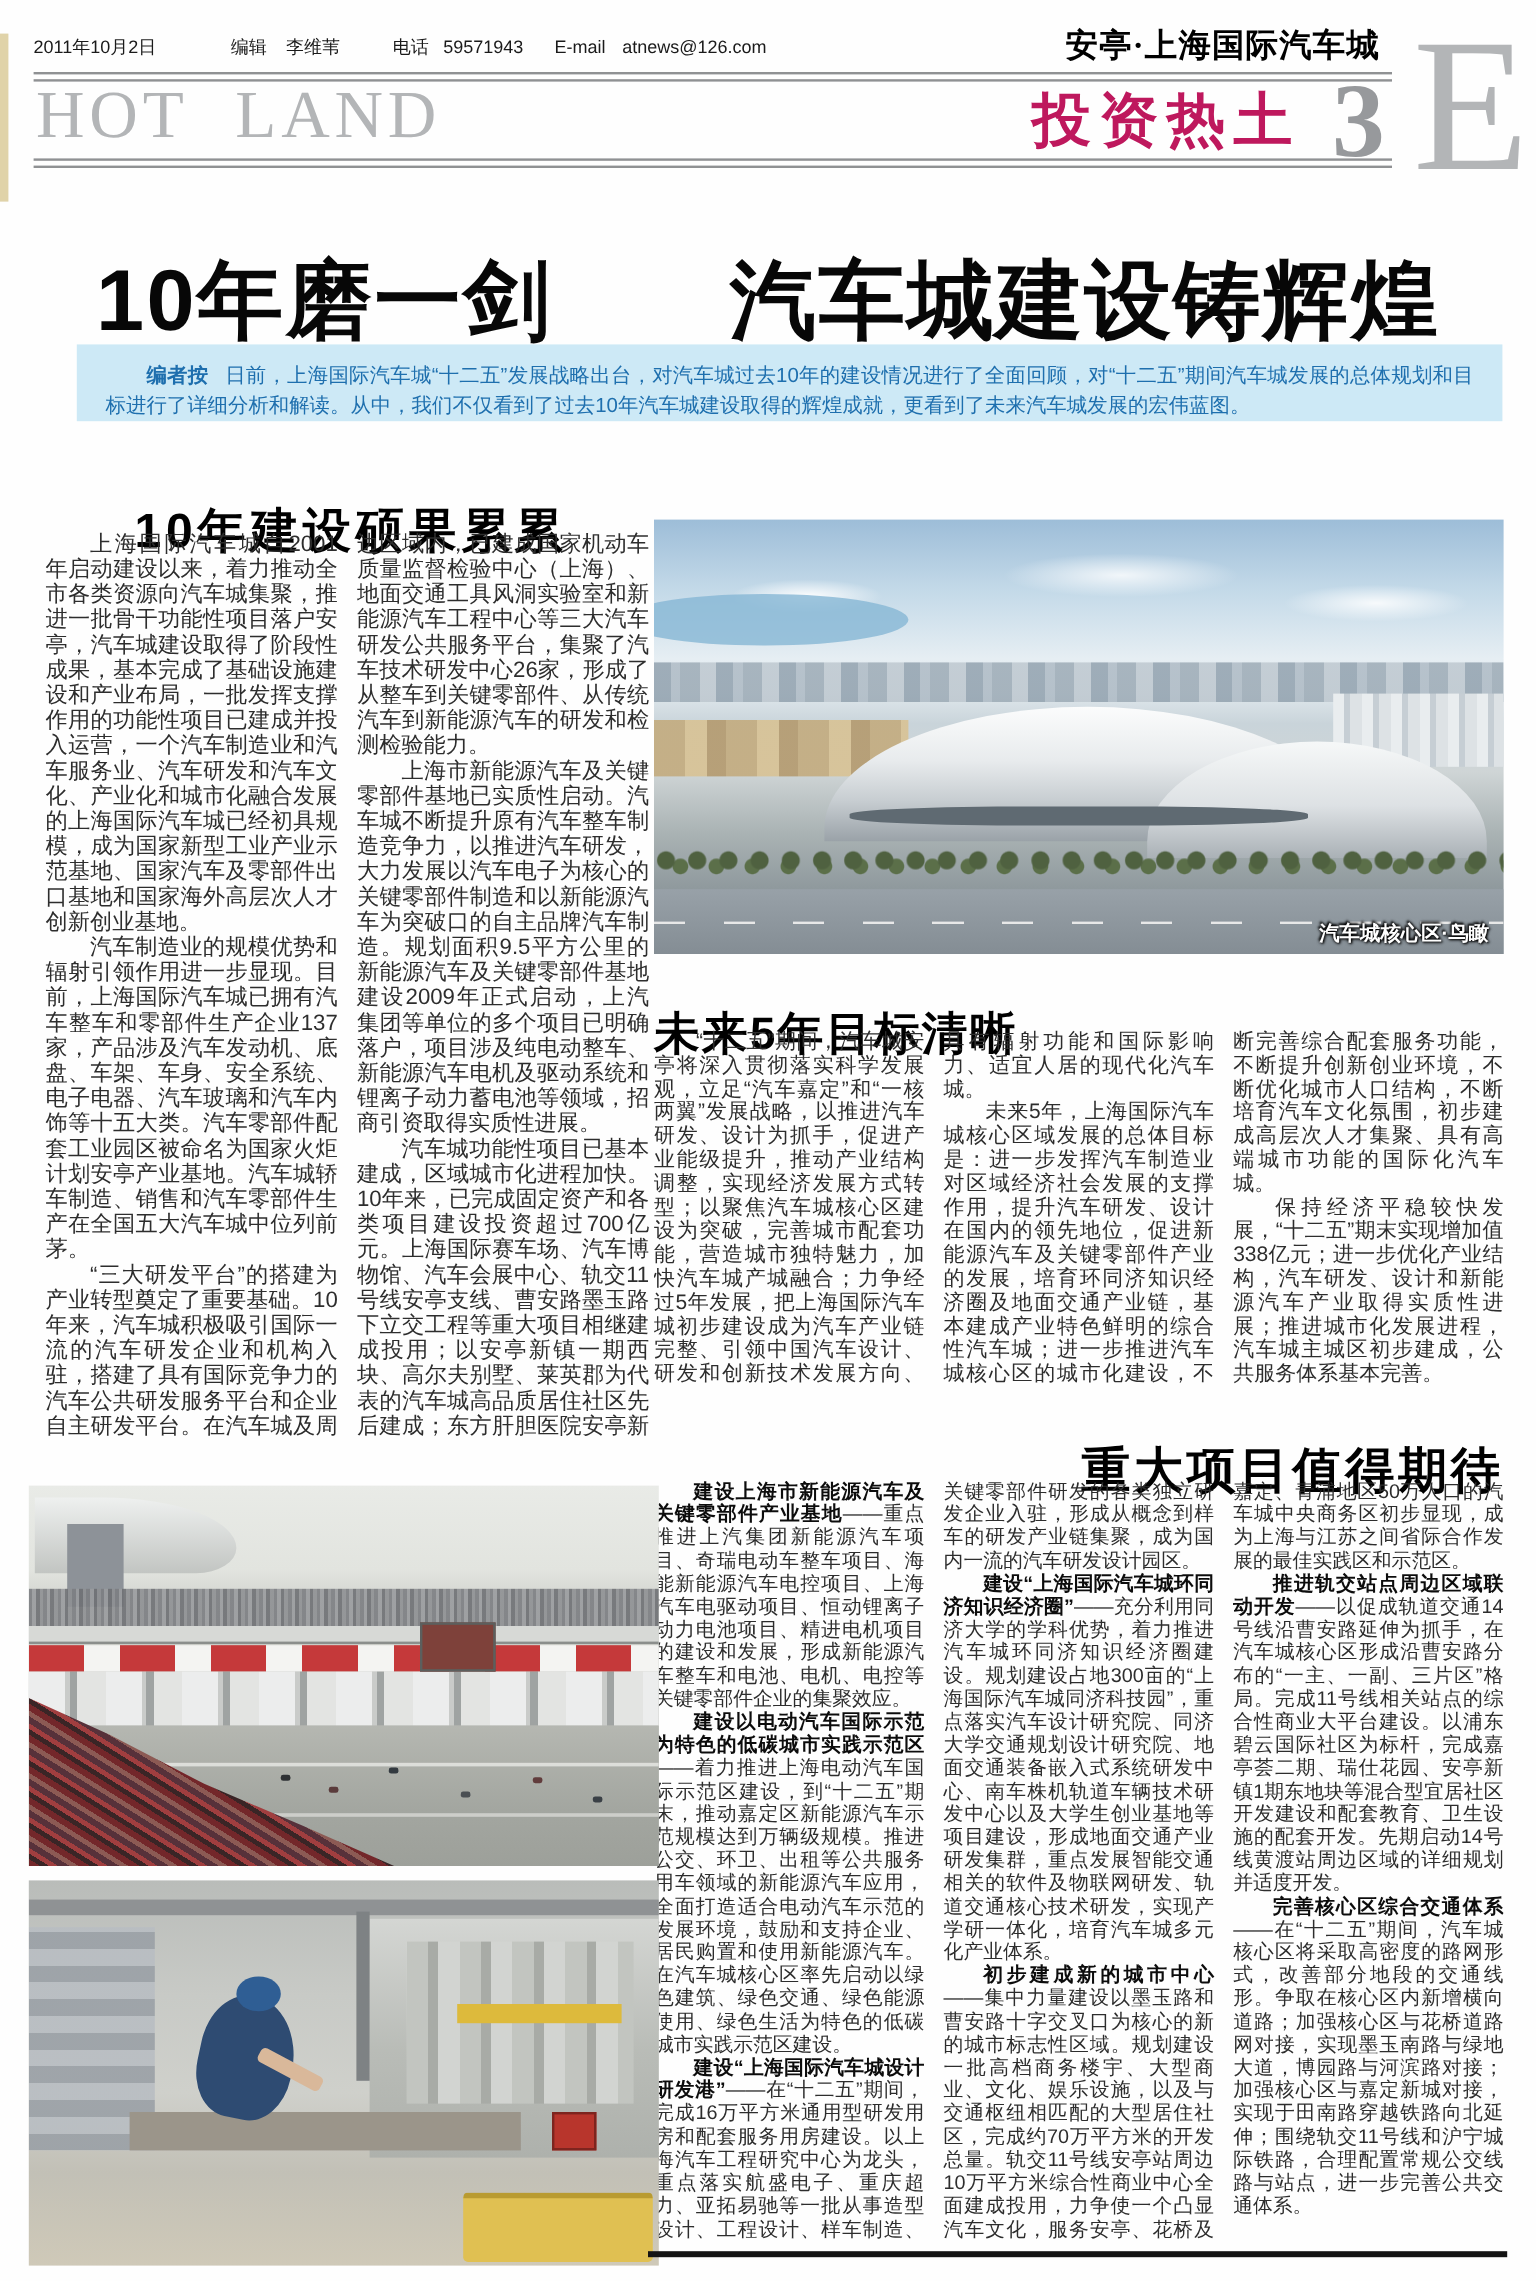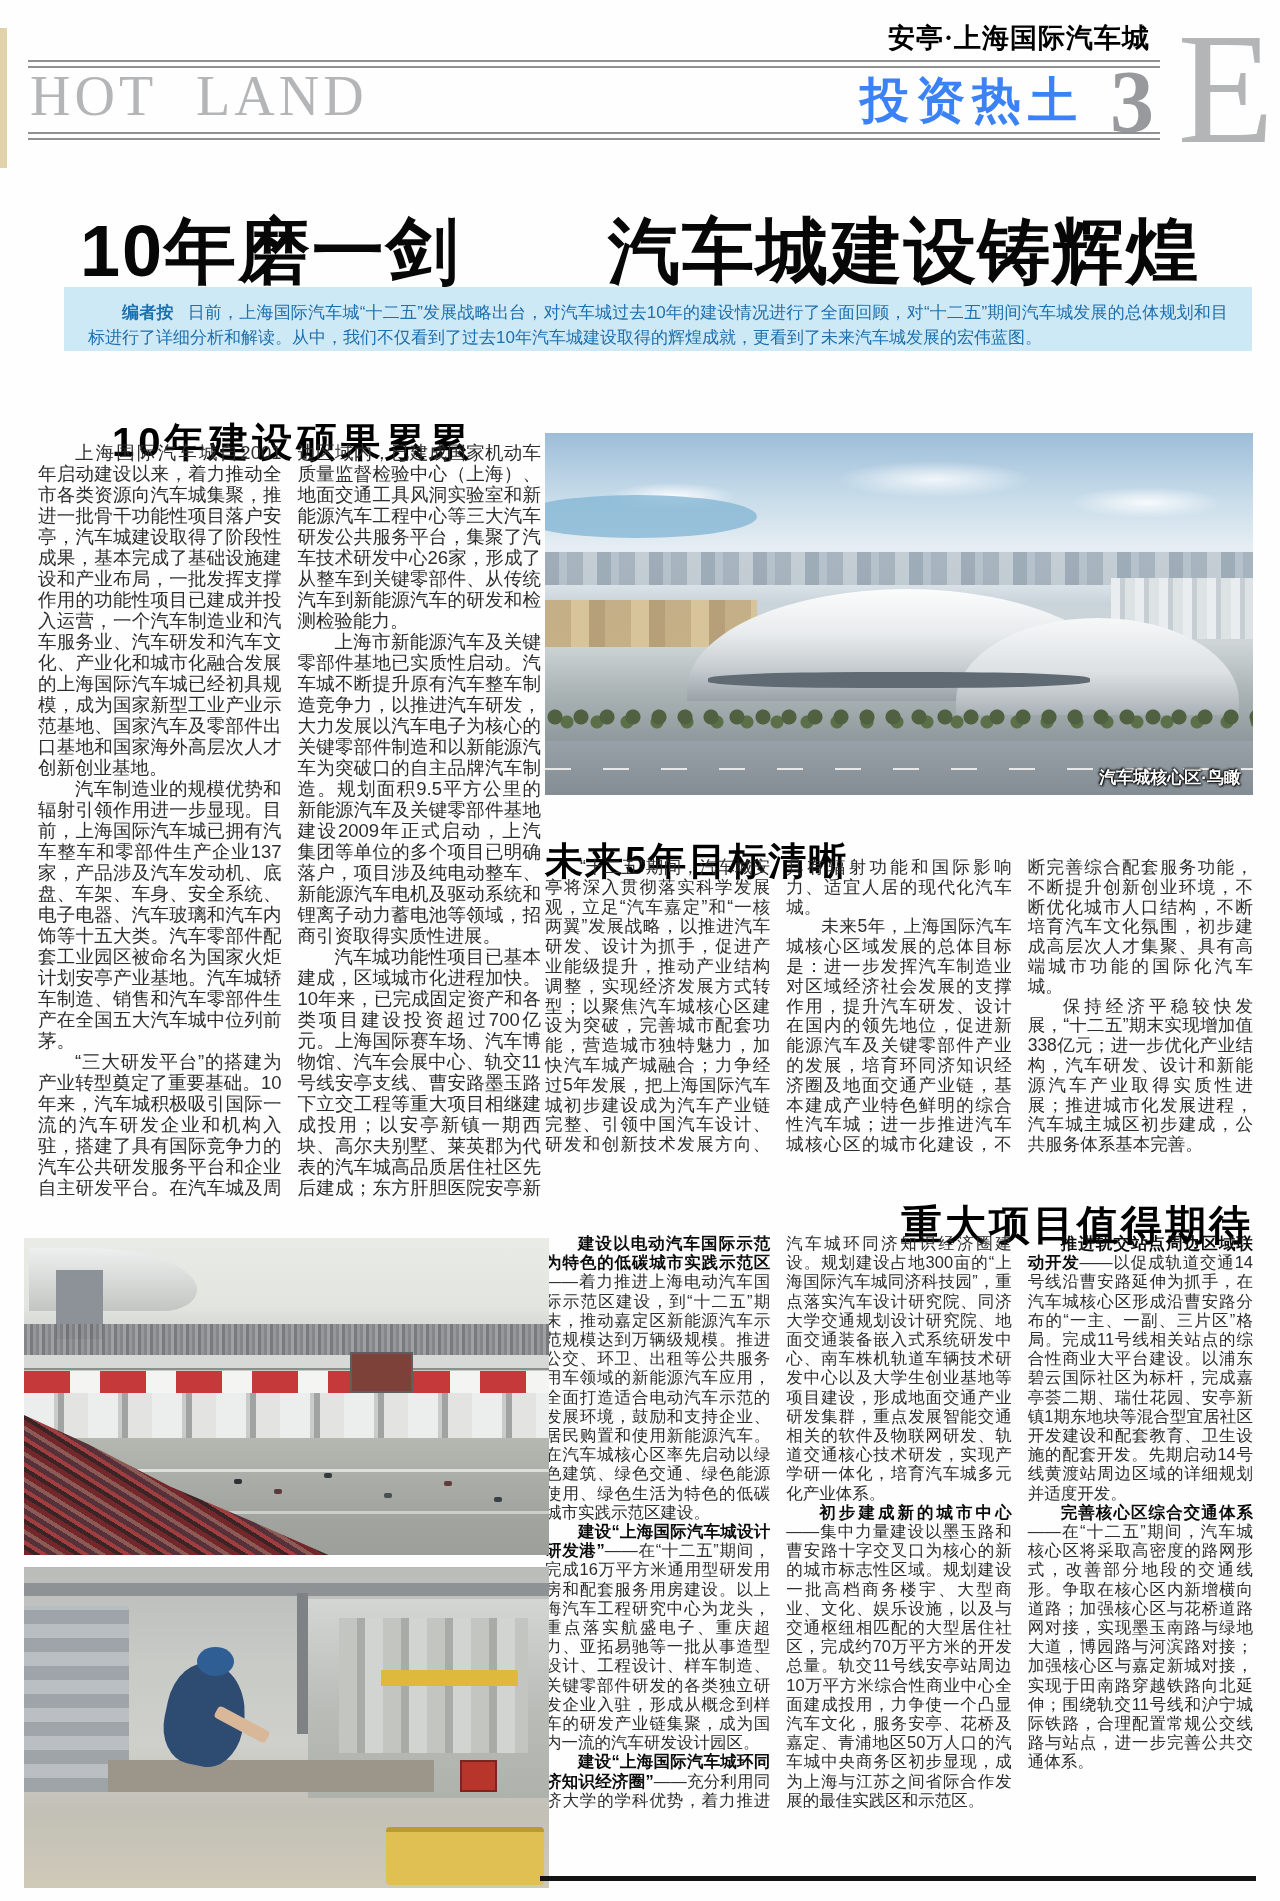--- a/index.html
+++ b/index.html
@@ -9,21 +9,21 @@
 
   
   .scan-edge{position:absolute;left:0;top:28px;width:7px;height:140px;background:#d8c893;opacity:.8;}
   .date-row{position:absolute;left:28px;top:30px;display:flex;align-items:baseline;font-size:15px;color:#1a1a1a;white-space:nowrap;}
   .date-row span{display:inline-block;}
   .g1{margin-left:62px}.g2{margin-left:16px}.g3{margin-left:44px}.g4{margin-left:12px}.g5{margin-left:26px}.g6{margin-left:14px}
   .brand{position:absolute;top:20px;right:130px;font-size:27px;font-weight:700;color:#000;letter-spacing:1px;font-family:Liberation Serif, serif;}
   .rule{position:absolute;left:28px;width:1132px;height:2px;background:#8f9193;}
   .r1{top:60px}.r2{top:66px}.r3{top:132px}.r4{top:138px}
   .hotland{position:absolute;left:30px;top:68px;font-size:56px;line-height:1;color:#b3b5b7;letter-spacing:4px;word-spacing:22px;}
-  .touzi{position:absolute;top:76px;right:196px;font-size:49px;line-height:1;font-weight:700;color:#3b82f6;letter-spacing:7px;}
+  .touzi{position:absolute;top:76px;right:196px;font-size:49px;line-height:1;font-weight:700;color:#be185d;letter-spacing:7px;}
   .pagenum{position:absolute;top:58px;right:126px;font-size:88px;line-height:1;font-weight:700;color:#97999c;}
   .bigE{position:absolute;top:24px;right:6px;font-size:158px;line-height:.82;color:#b3b5b7;}
 
   
   .headline{position:absolute;left:60px;top:162px;width:1160px;text-align:center;font-size:72px;line-height:1.15;
             font-weight:900;color:#070707;letter-spacing:2px;}
   .editor-box{position:absolute;left:64px;top:287px;width:1188px;height:64px;box-sizing:border-box;
               background:#cde9f6;color:#1e6fae;font-size:17px;line-height:25px;padding:13px 24px 0 24px;
               text-align:justify;text-indent:2em;}
   .editor-box b{font-weight:800;margin-right:14px;}
@@ -114,20 +114,29 @@
   .fc-arm{left:36%;top:47%;width:11%;height:4%;background:#d9b89a;border-radius:4px;transform:rotate(28deg);}
   .fc-cart{right:1%;bottom:1%;width:30%;height:18%;background:#e0c052;border-radius:4px;border-top:5px solid #b99b31;box-sizing:border-box;}
 </style>
 </head>
 <body>
 
 <div class="page">
 
   <div class="scan-edge"></div>
 
+  <div class="date-row">
+    <span>2011年10月2日</span>
+    <span class="g1">编辑</span>
+    <span class="g2">李维苇</span>
+    <span class="g3">电话</span>
+    <span class="g4">59571943</span>
+    <span class="g5">E-mail</span>
+    <span class="g6">atnews@126.com</span>
+  </div>
   <div class="brand serif">安亭·上海国际汽车城</div>
   <div class="rule r1"></div>
   <div class="rule r2"></div>
   <div class="hotland serif">HOT  LAND</div>
   <div class="touzi serif">投资热土</div>
   <div class="pagenum serif">3</div>
   <div class="bigE serif">E</div>
   <div class="rule r3"></div>
   <div class="rule r4"></div>
 
@@ -162,20 +171,21 @@
 
   <h2 class="a-title t2">未来5年目标清晰</h2>
   <div class="body-cols b2">
     <p>“十二五”期间，汽车城安亭将深入贯彻落实科学发展观，立足“汽车嘉定”和“一核两翼”发展战略，以推进汽车研发、设计为抓手，促进产业能级提升，推动产业结构调整，实现经济发展方式转型；以聚焦汽车城核心区建设为突破，完善城市配套功能，营造城市独特魅力，加快汽车城产城融合；力争经过5年发展，把上海国际汽车城初步建设成为汽车产业链完整、引领中国汽车设计、研发和创新技术发展方向、具有辐射功能和国际影响力、适宜人居的现代化汽车城。</p>
     <p>未来5年，上海国际汽车城核心区域发展的总体目标是：进一步发挥汽车制造业对区域经济社会发展的支撑作用，提升汽车研发、设计在国内的领先地位，促进新能源汽车及关键零部件产业的发展，培育环同济知识经济圈及地面交通产业链，基本建成产业特色鲜明的综合性汽车城；进一步推进汽车城核心区的城市化建设，不断完善综合配套服务功能，不断提升创新创业环境，不断优化城市人口结构，不断培育汽车文化氛围，初步建成高层次人才集聚、具有高端城市功能的国际化汽车城。</p>
     <p>保持经济平稳较快发展，“十二五”期末实现增加值338亿元；进一步优化产业结构，汽车研发、设计和新能源汽车产业取得实质性进展；推进城市化发展进程，汽车城主城区初步建成，公共服务体系基本完善。</p>
   </div>
 
   <h2 class="a-title t3">重大项目值得期待</h2>
   <div class="body-cols b3">
+    <p><b>建设上海市新能源汽车及关键零部件产业基地</b><span>——重点推进上汽集团新能源汽车项目、奇瑞电动车整车项目、海能新能源汽车电控项目、上海汽车电驱动项目、恒动锂离子动力电池项目、精进电机项目的建设和发展，形成新能源汽车整车和电池、电机、电控等关键零部件企业的集聚效应。</span></p>
     <p><b>建设以电动汽车国际示范为特色的低碳城市实践示范区</b><span>——着力推进上海电动汽车国际示范区建设，到“十二五”期末，推动嘉定区新能源汽车示范规模达到万辆级规模。推进公交、环卫、出租等公共服务用车领域的新能源汽车应用，全面打造适合电动汽车示范的发展环境，鼓励和支持企业、居民购置和使用新能源汽车。在汽车城核心区率先启动以绿色建筑、绿色交通、绿色能源使用、绿色生活为特色的低碳城市实践示范区建设。</span></p>
     <p><b>建设“上海国际汽车城设计研发港”</b><span>——在“十二五”期间，完成16万平方米通用型研发用房和配套服务用房建设。以上海汽车工程研究中心为龙头，重点落实航盛电子、重庆超力、亚拓易驰等一批从事造型设计、工程设计、样车制造、关键零部件研发的各类独立研发企业入驻，形成从概念到样车的研发产业链集聚，成为国内一流的汽车研发设计园区。</span></p>
     <p><b>建设“上海国际汽车城环同济知识经济圈”</b><span>——充分利用同济大学的学科优势，着力推进汽车城环同济知识经济圈建设。规划建设占地300亩的“上海国际汽车城同济科技园”，重点落实汽车设计研究院、同济大学交通规划设计研究院、地面交通装备嵌入式系统研发中心、南车株机轨道车辆技术研发中心以及大学生创业基地等项目建设，形成地面交通产业研发集群，重点发展智能交通相关的软件及物联网研发、轨道交通核心技术研发，实现产学研一体化，培育汽车城多元化产业体系。</span></p>
     <p><b>初步建成新的城市中心</b><span>——集中力量建设以墨玉路和曹安路十字交叉口为核心的新的城市标志性区域。规划建设一批高档商务楼宇、大型商业、文化、娱乐设施，以及与交通枢纽相匹配的大型居住社区，完成约70万平方米的开发总量。轨交11号线安亭站周边10万平方米综合性商业中心全面建成投用，力争使一个凸显汽车文化，服务安亭、花桥及嘉定、青浦地区50万人口的汽车城中央商务区初步显现，成为上海与江苏之间省际合作发展的最佳实践区和示范区。</span></p>
     <p><b>推进轨交站点周边区域联动开发</b><span>——以促成轨道交通14号线沿曹安路延伸为抓手，在汽车城核心区形成沿曹安路分布的“一主、一副、三片区”格局。完成11号线相关站点的综合性商业大平台建设。以浦东碧云国际社区为标杆，完成嘉亭荟二期、瑞仕花园、安亭新镇1期东地块等混合型宜居社区开发建设和配套教育、卫生设施的配套开发。先期启动14号线黄渡站周边区域的详细规划并适度开发。</span></p>
     <p><b>完善核心区综合交通体系</b><span>——在“十二五”期间，汽车城核心区将采取高密度的路网形式，改善部分地段的交通线形。争取在核心区内新增横向道路；加强核心区与花桥道路网对接，实现墨玉南路与绿地大道，博园路与河滨路对接；加强核心区与嘉定新城对接，实现于田南路穿越铁路向北延伸；围绕轨交11号线和沪宁城际铁路，合理配置常规公交线路与站点，进一步完善公共交通体系。</span></p>
   </div>
 
   <figure class="photo-race">
     <div class="ph rc-wing"></div>

